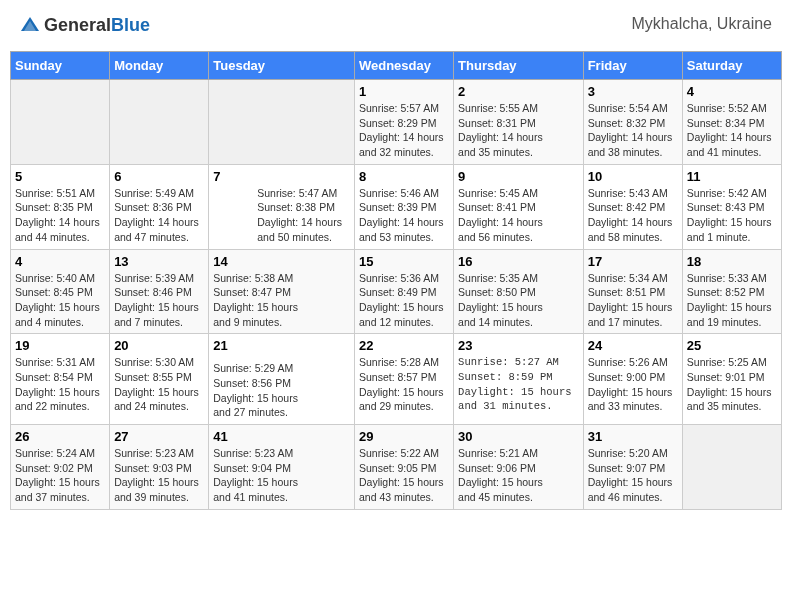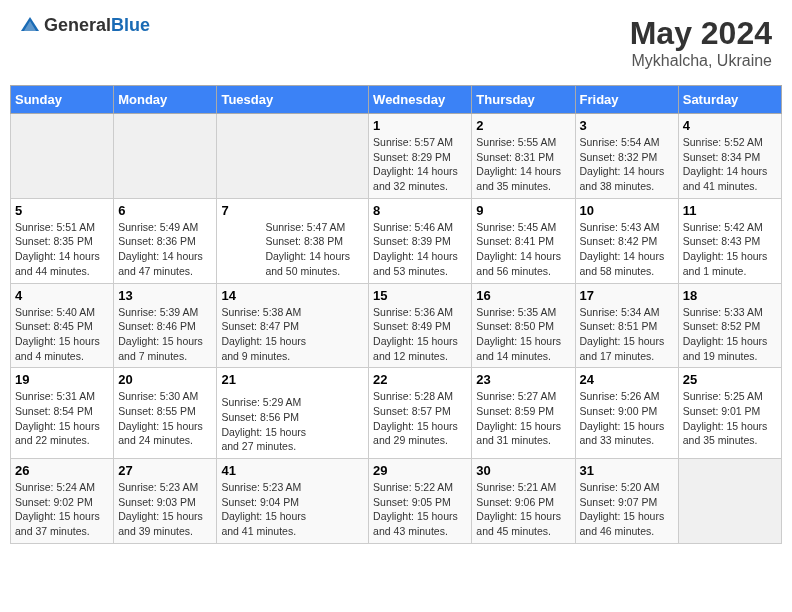--- a/index.html
+++ b/index.html
@@ -96,21 +96,20 @@
   <div class="logo">
     <svg class="logo-icon" viewBox="0 0 40 40" xmlns="http://www.w3.org/2000/svg">
       <polygon points="20,2 38,30 2,30" fill="#1a6bb5"></polygon>
       <polygon points="20,10 32,30 8,30" fill="#fff" opacity="0.3"></polygon>
     </svg>
     <div>
       <span class="logo-text-general">General</span><span class="logo-text-blue">Blue</span>
     </div>
   </div>
   <div class="title-block">
-    <div class="main-title">May 2024</div>
     <div class="subtitle">Mykhalcha, Ukraine</div>
   </div>
 </div>
 
 <table>
   <thead>
     <tr>
     <th>Sunday</th>
         <th>Monday</th>
         <th>Tuesday</th>
@@ -280,21 +279,21 @@
         </td>
         <td>
           <span class="day-num">22</span>
           <div class="day-info" style="white-space: pre-line;">Sunrise: 5:28 AM
 Sunset: 8:57 PM
 Daylight: 15 hours
 and 29 minutes.</div>
         </td>
         <td>
           <span class="day-num">23</span>
-          <div class="day-info" style="white-space: pre-line;">Sunrise: 5:27 AM
+          <div class="day-info" style="white-space: pre-line; font-family: Liberation Mono, monospace;">Sunrise: 5:27 AM
 Sunset: 8:59 PM
 Daylight: 15 hours
 and 31 minutes.</div>
         </td>
         <td>
           <span class="day-num">24</span>
           <div class="day-info" style="white-space: pre-line;">Sunrise: 5:26 AM
 Sunset: 9:00 PM
 Daylight: 15 hours
 and 33 minutes.</div>

